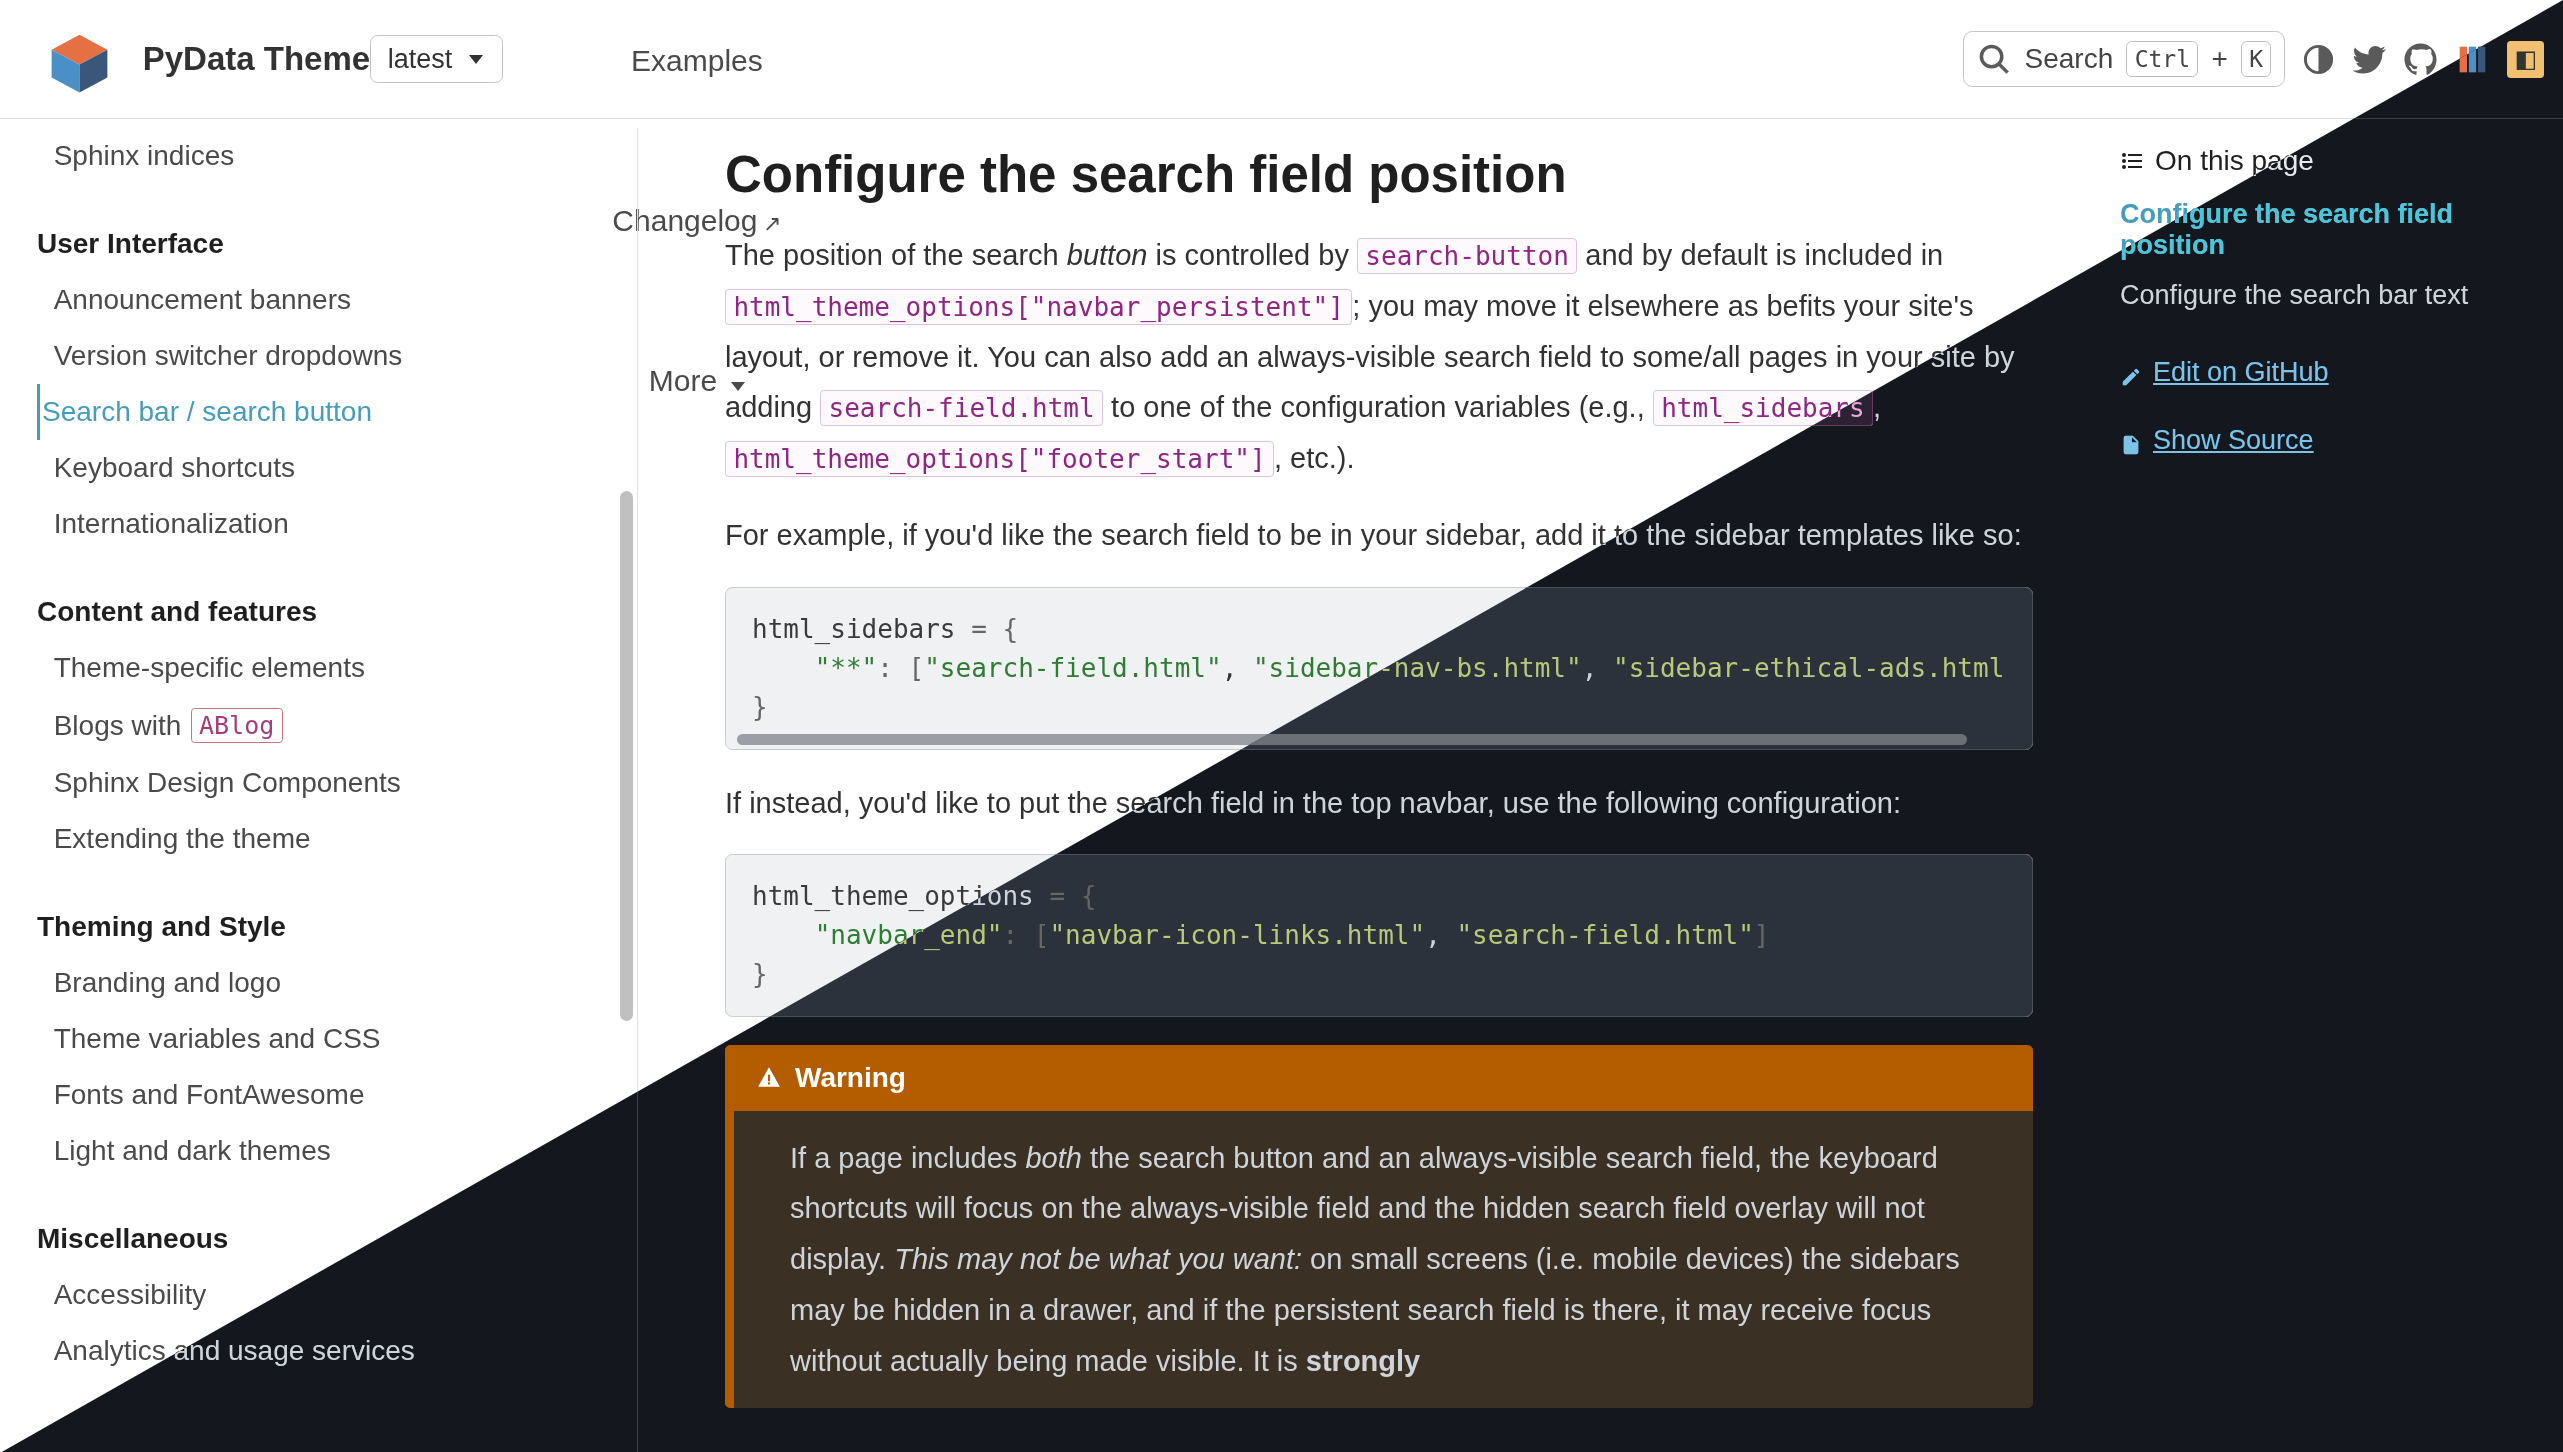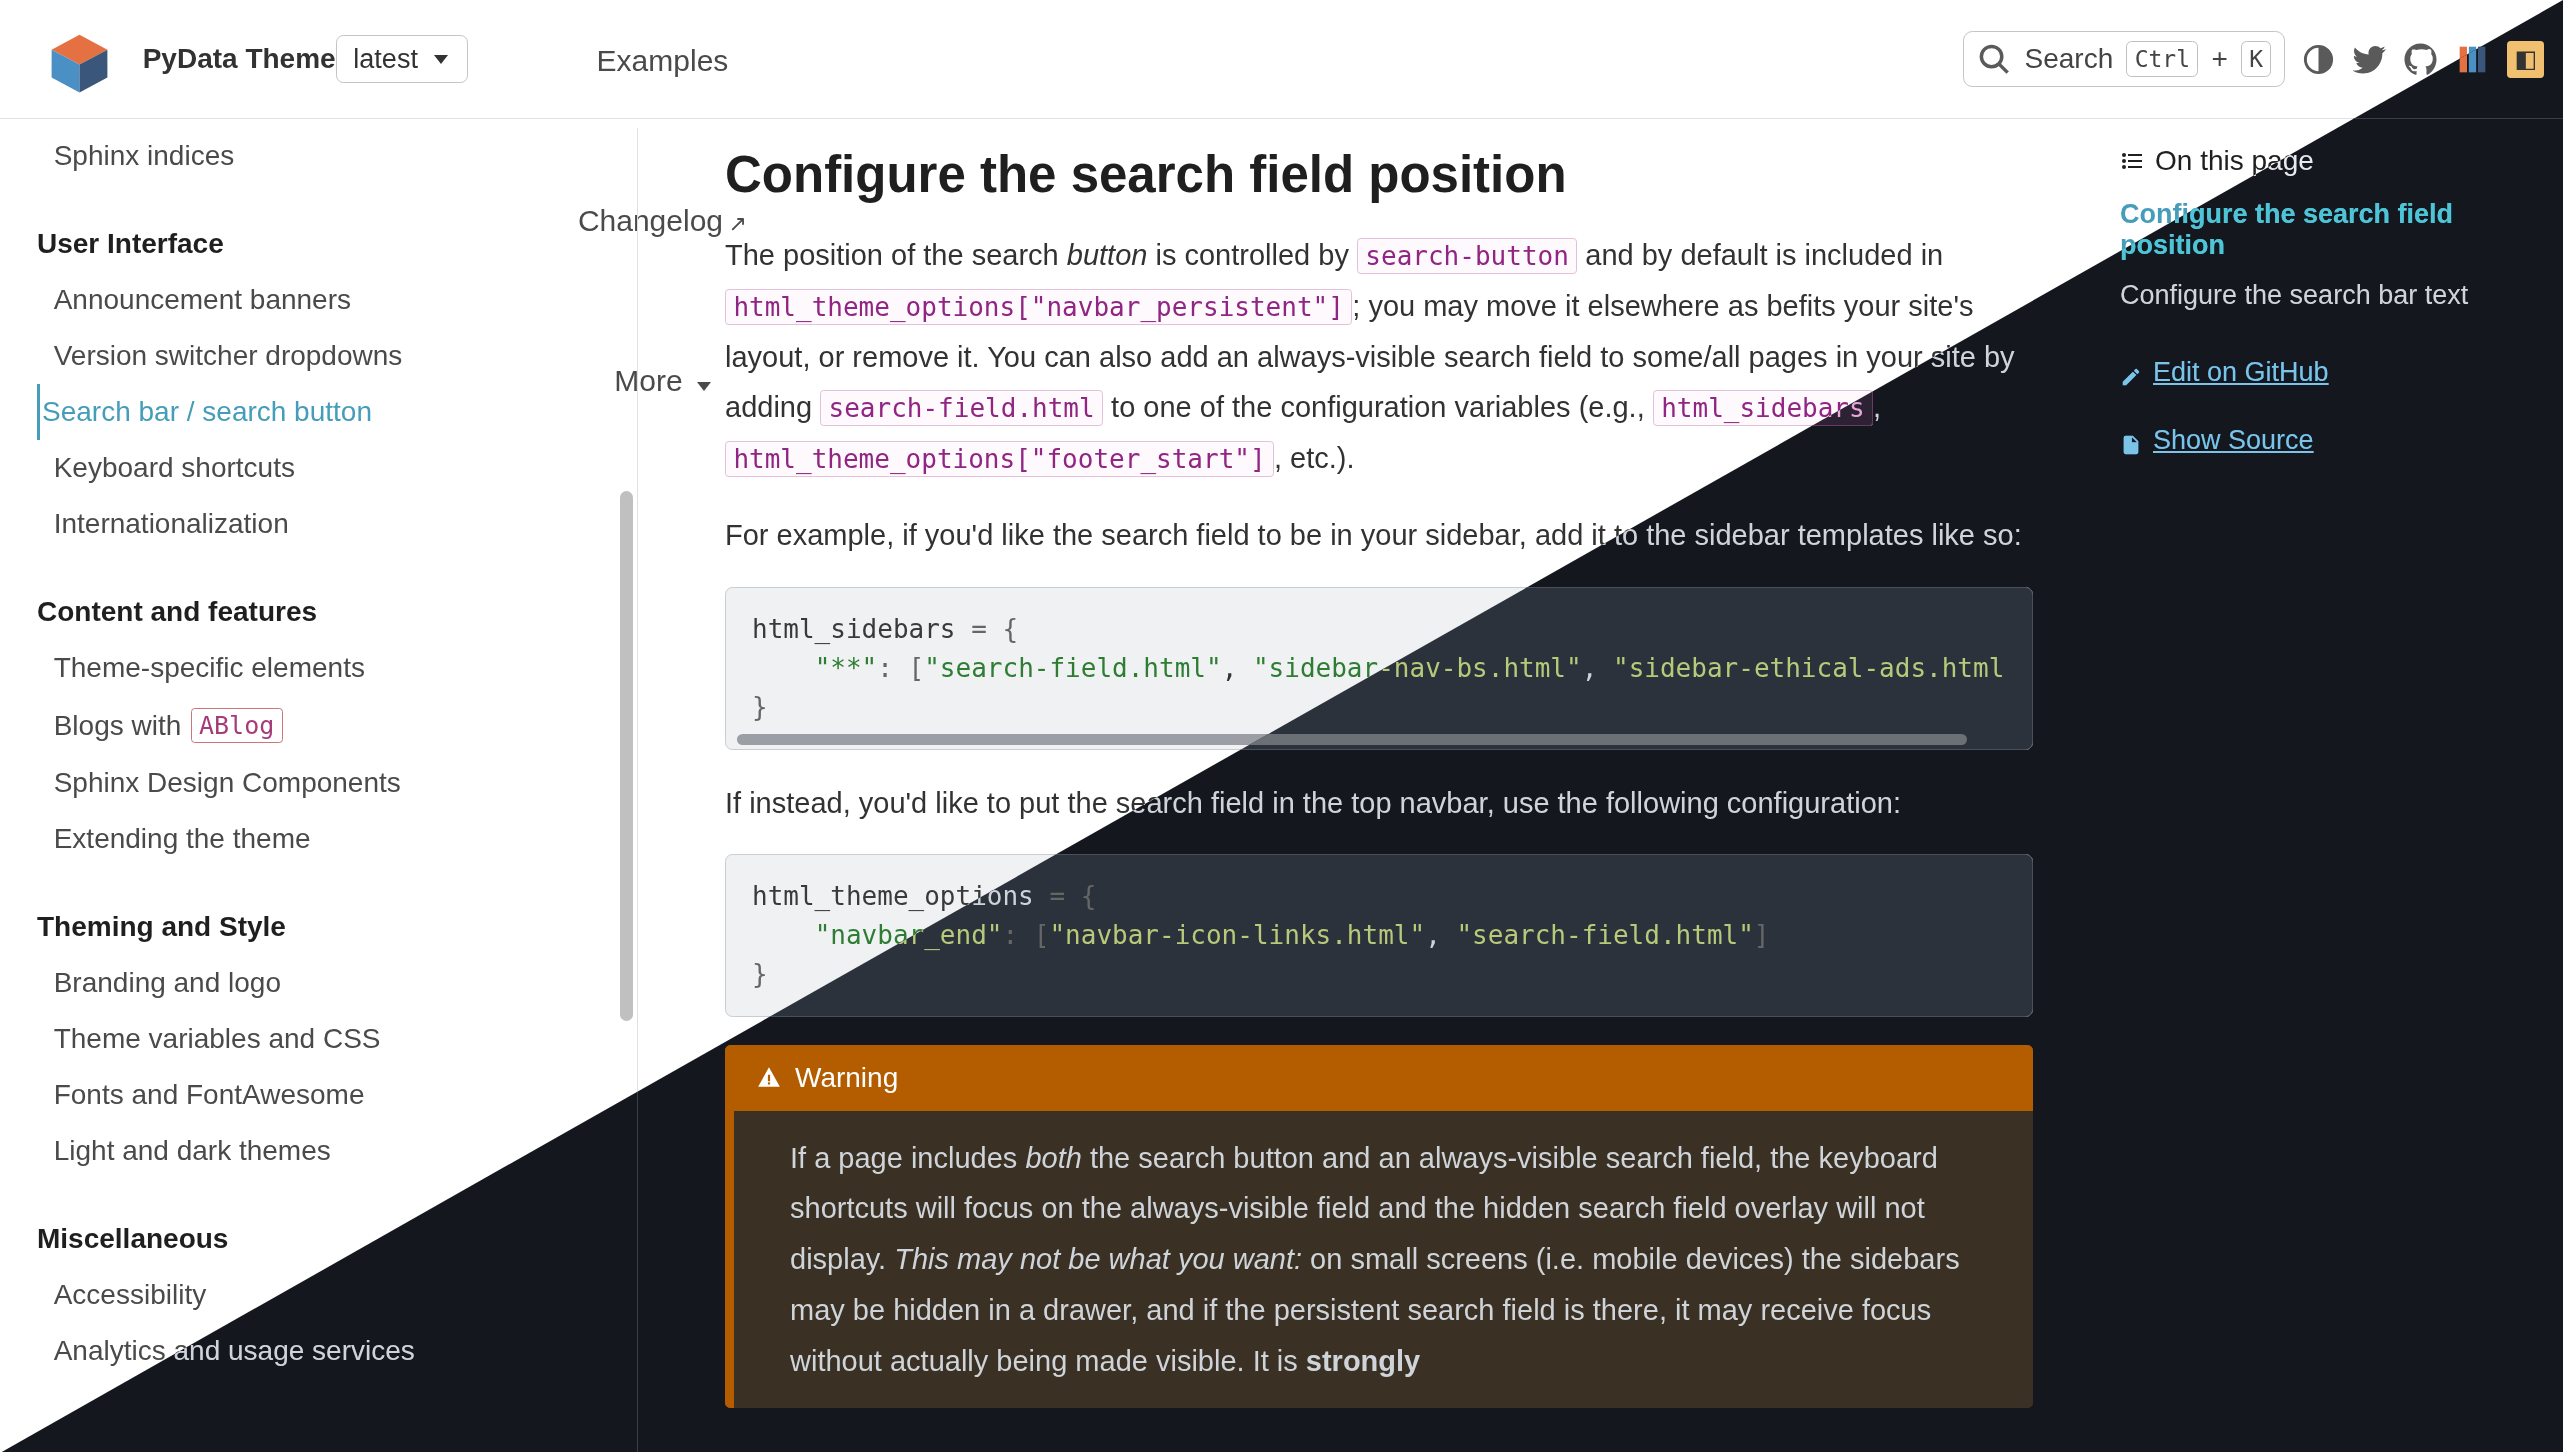--- a/index.html
+++ b/index.html
@@ -42,21 +42,21 @@
   height: 119px;
   display: flex;
   align-items: center;
   padding: 0 18.6px 0 33px;
   border-bottom: 0.9px solid #dee2e6;
   background: #fff;
 }
 .dark-layer .header { background: #14181e; border-bottom-color: #3a3f47; }
 .logo-wrap { display: flex; align-items: center; gap: 16.7px; }
 .logo-svg { width: 93px; height: 80px; }
-.site-title { font-size: 28px; font-weight: 600; color: #323232; text-align: right; }
+.site-title { font-size: 33px; font-weight: 600; color: #323232; text-align: right; }
 .dark-layer .site-title { color: #cfd4da; }
 .version-dd {
   font-size: 27px;
   color: #323232;
   border: 0.9px solid #c4c4c4;
   background: #fff;
   border-radius: 7.4px;
   padding: 7.4px 18.6px 7.4px 16.7px;
   display: flex; align-items: center; gap: 11px;
 }
@@ -132,21 +132,21 @@
 .dark-layer .code-block { background:#2c323b; border-color:#4a505a; color:#cfd4da; }
 .code-block .scrollbar-h { position:absolute; left:11px; right:65px; bottom:3.7px; height:11px; background:#9b9fa5; border-radius:5.6px;}
 .dark-layer .code-block .scrollbar-h { background:#6b6f76; }
 .tok-name{color:#3a3a3a;} .tok-op{color:#666;} .tok-str{color:#2e7d32;} .tok-key{color:#2e7d32;}
 .dark-layer .tok-name{color:#cfd4da;} .dark-layer .tok-str{color:#b8c97a;} .dark-layer .tok-key{color:#b8c97a;}
 .admonition {
   border-left: 9.3px solid #b35c00;
   background:#3a3124; border-radius:5.6px; overflow:hidden; margin-top:26px;
 }
 .adm-title {
-  background:#b35c00; color:#fff; font-weight:400; font-size:28px;
+  background:#b35c00; color:#fff; font-weight:700; font-size:28px;
   padding: 16.7px 22px; display:flex; align-items:center; gap:13px;
 }
 .adm-body { padding: 22px 56px 22px 56px; color:#cfd4da; font-size:29px; line-height:1.75; }
 
 
 .sidebar-r { width: 465px; padding: 26px 28px 0 22px; }
 .toc-head { font-size: 28px; font-weight:500; color:#1f1f1f; display:flex; align-items:center; gap:11px; margin-bottom:13px;}
 .dark-layer .toc-head { color:#e7eaee; }
 .toc-item { font-size:27px; padding:9.3px 0; color:#4a4a4a; }
 .toc-item.active { font-weight:600; color:#459db9; }

